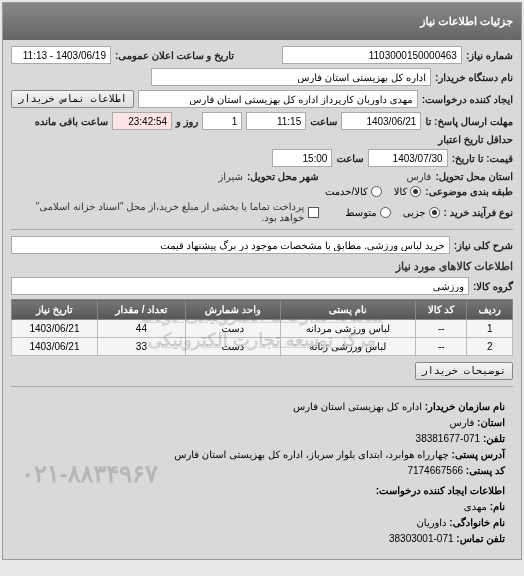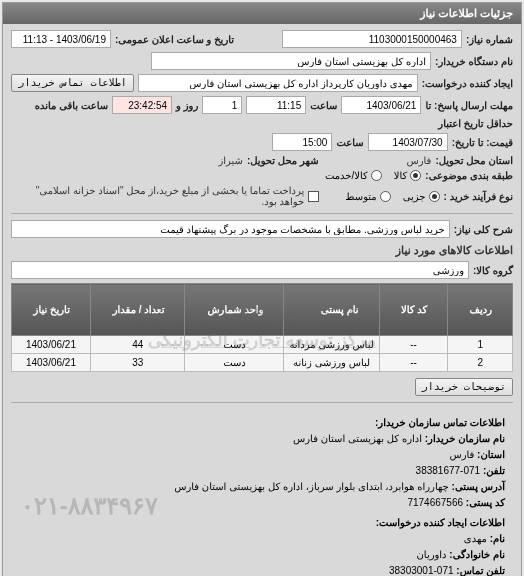--- a/index.html
+++ b/index.html
@@ -11,21 +11,21 @@
   width: 524px;
 }
 .panel {
   background: #d4d4d4;
   border: 1px solid #999;
   margin: 2px;
 }
 .panel-header {
   background: linear-gradient(to bottom, #888, #666);
   color: #fff;
-  padding: 4px 8px;
+  padding: 12px 8px;
   font-weight: bold;
   font-size: 11px;
 }
 .panel-body {
   padding: 6px 8px;
   background: #d9d9d9;
 }
 .row {
   display: flex;
   align-items: center;
@@ -107,24 +107,23 @@
 }
 table {
   width: 100%;
   border-collapse: collapse;
   background: #fff;
   font-size: 10px;
 }
 th {
   background: linear-gradient(to bottom, #777, #555);
   color: #fff;
-  padding: 20px;
+  padding: 4px;
   border: 1px solid #888;
   font-weight: bold;
-  text-align: right;
 }
 td {
   border: 1px solid #bbb;
   padding: 3px 4px;
   text-align: center;
   background: #f5f5f5;
 }
 .watermark-area {
   position: relative;
   background: #d9d9d9;
@@ -300,21 +299,20 @@
     </div>
 
     <div class="row" style="margin-top:6px">
       <button class="btn">توضیحات خریدار</button>
     </div>
 
     <hr style="margin:6px 0;border:none;border-top:1px solid #aaa">
 
     <div class="contact-section" style="position:relative">
       <div class="big-phone">۰۲۱-۸۸۳۴۹۶۷</div>
-      <div class="bold">اطلاعات تماس سازمان خریدار:</div>
       <div>
         <span class="bold">نام سازمان خریدار:</span>
         <span>اداره کل بهزیستی استان فارس</span>
       </div>
       <div>
         <span class="bold">استان:</span>
         <span>فارس</span>
       </div>
       <div>
         <span class="bold">تلفن:</span>

